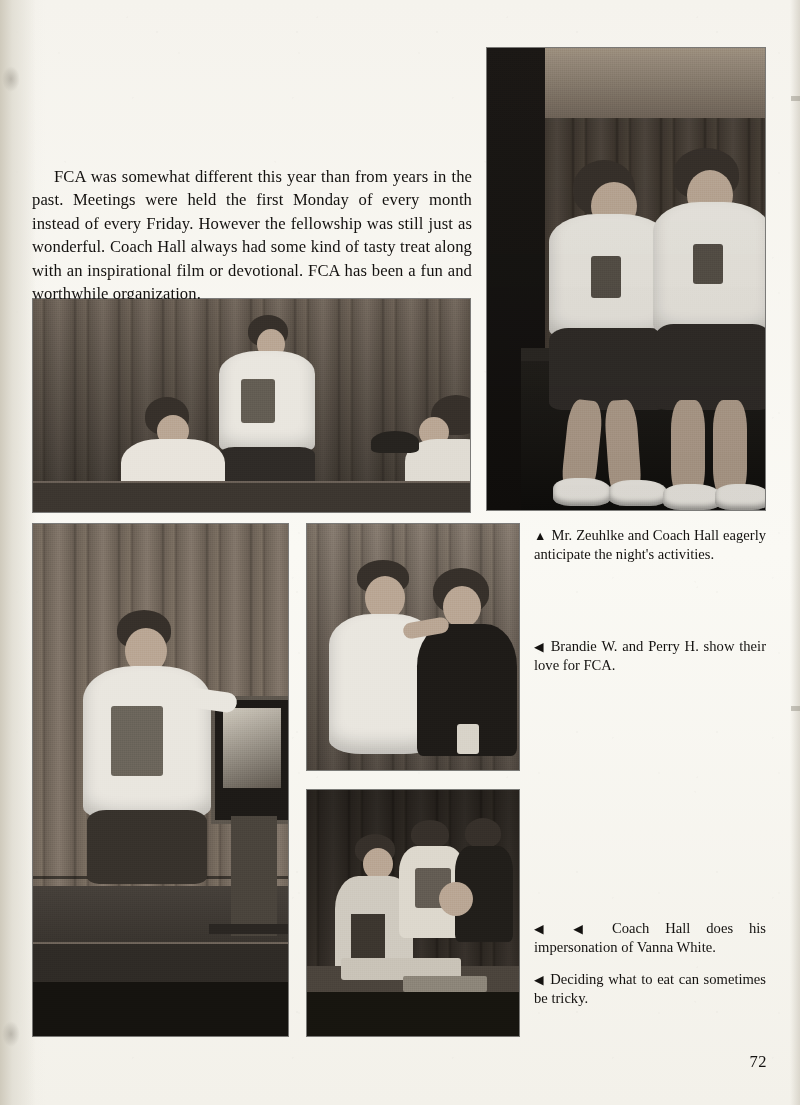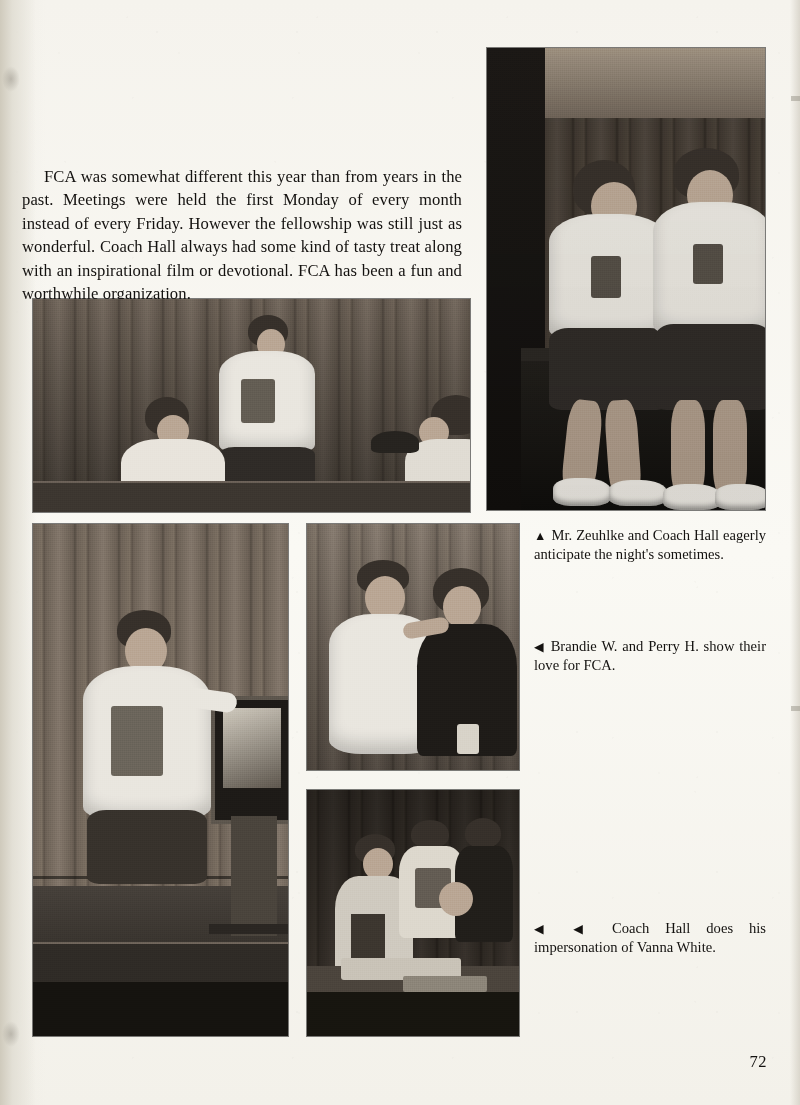--- a/index.html
+++ b/index.html
@@ -75,21 +75,21 @@
     right: 0;
     width: 9px;
     height: 5px;
     background: rgba(150,145,133,0.5);
     pointer-events: none;
   }
 
   
   #intro {
     position: absolute;
-    left: 22px;
+    left: 32px;
     top: 148px;
     width: 440px;
     font-size: 16.6px;
     line-height: 1.42;
     text-align: justify;
     text-indent: 22px;
     color: #13110f;
     letter-spacing: 0.1px;
   }
 
@@ -353,30 +353,34 @@
       <div style="position:absolute; left:96px; top:186px; width:84px; height:16px; background:#8c8579; border-radius:2px;"></div>
       <div style="position:absolute; left:0; top:202px; width:100%; height:44px; background:#17150f;"></div>
 
       <div class="bw-grain"></div>
       <div style="position:absolute; inset:0; filter:grayscale(1);"></div>
     </div>
   </div>
 
   <div class="caption" style="left:534px; top:526px;">
     <span class="tri">▲</span>
-    <span>Mr. Zeuhlke and Coach Hall eagerly anticipate the night's sometimes.</span>
+    <span>Mr. Zeuhlke and Coach Hall eagerly anticipate the night's activities.</span>
   </div>
 
 
   <div class="caption" style="left:534px; top:637px;">
     <span class="tri">◀</span>
     <span>Brandie W. and Perry H. show their love for FCA.</span>
   </div>
 
   <div class="caption" style="left:534px; top:919px;">
     <span class="tri">◀ ◀</span>
     <span>Coach Hall does his impersonation of Vanna White.</span>
   </div>
 
+  <div class="caption" style="left:534px; top:970px;">
+    <span class="tri">◀</span>
+    <span>Deciding what to eat can sometimes be tricky.</span>
+  </div>
 
   <div id="page-number">72</div>
 
 </div>
 
 </body></html>

